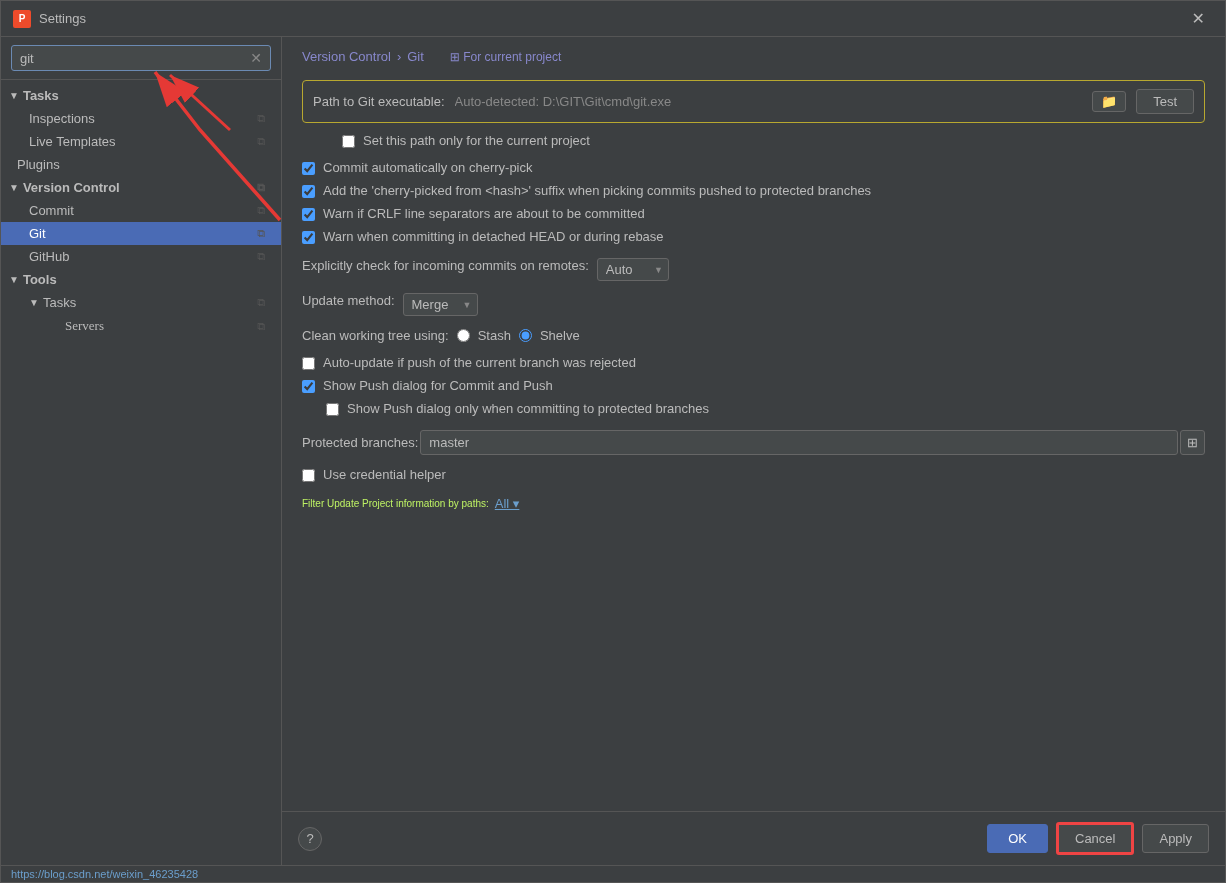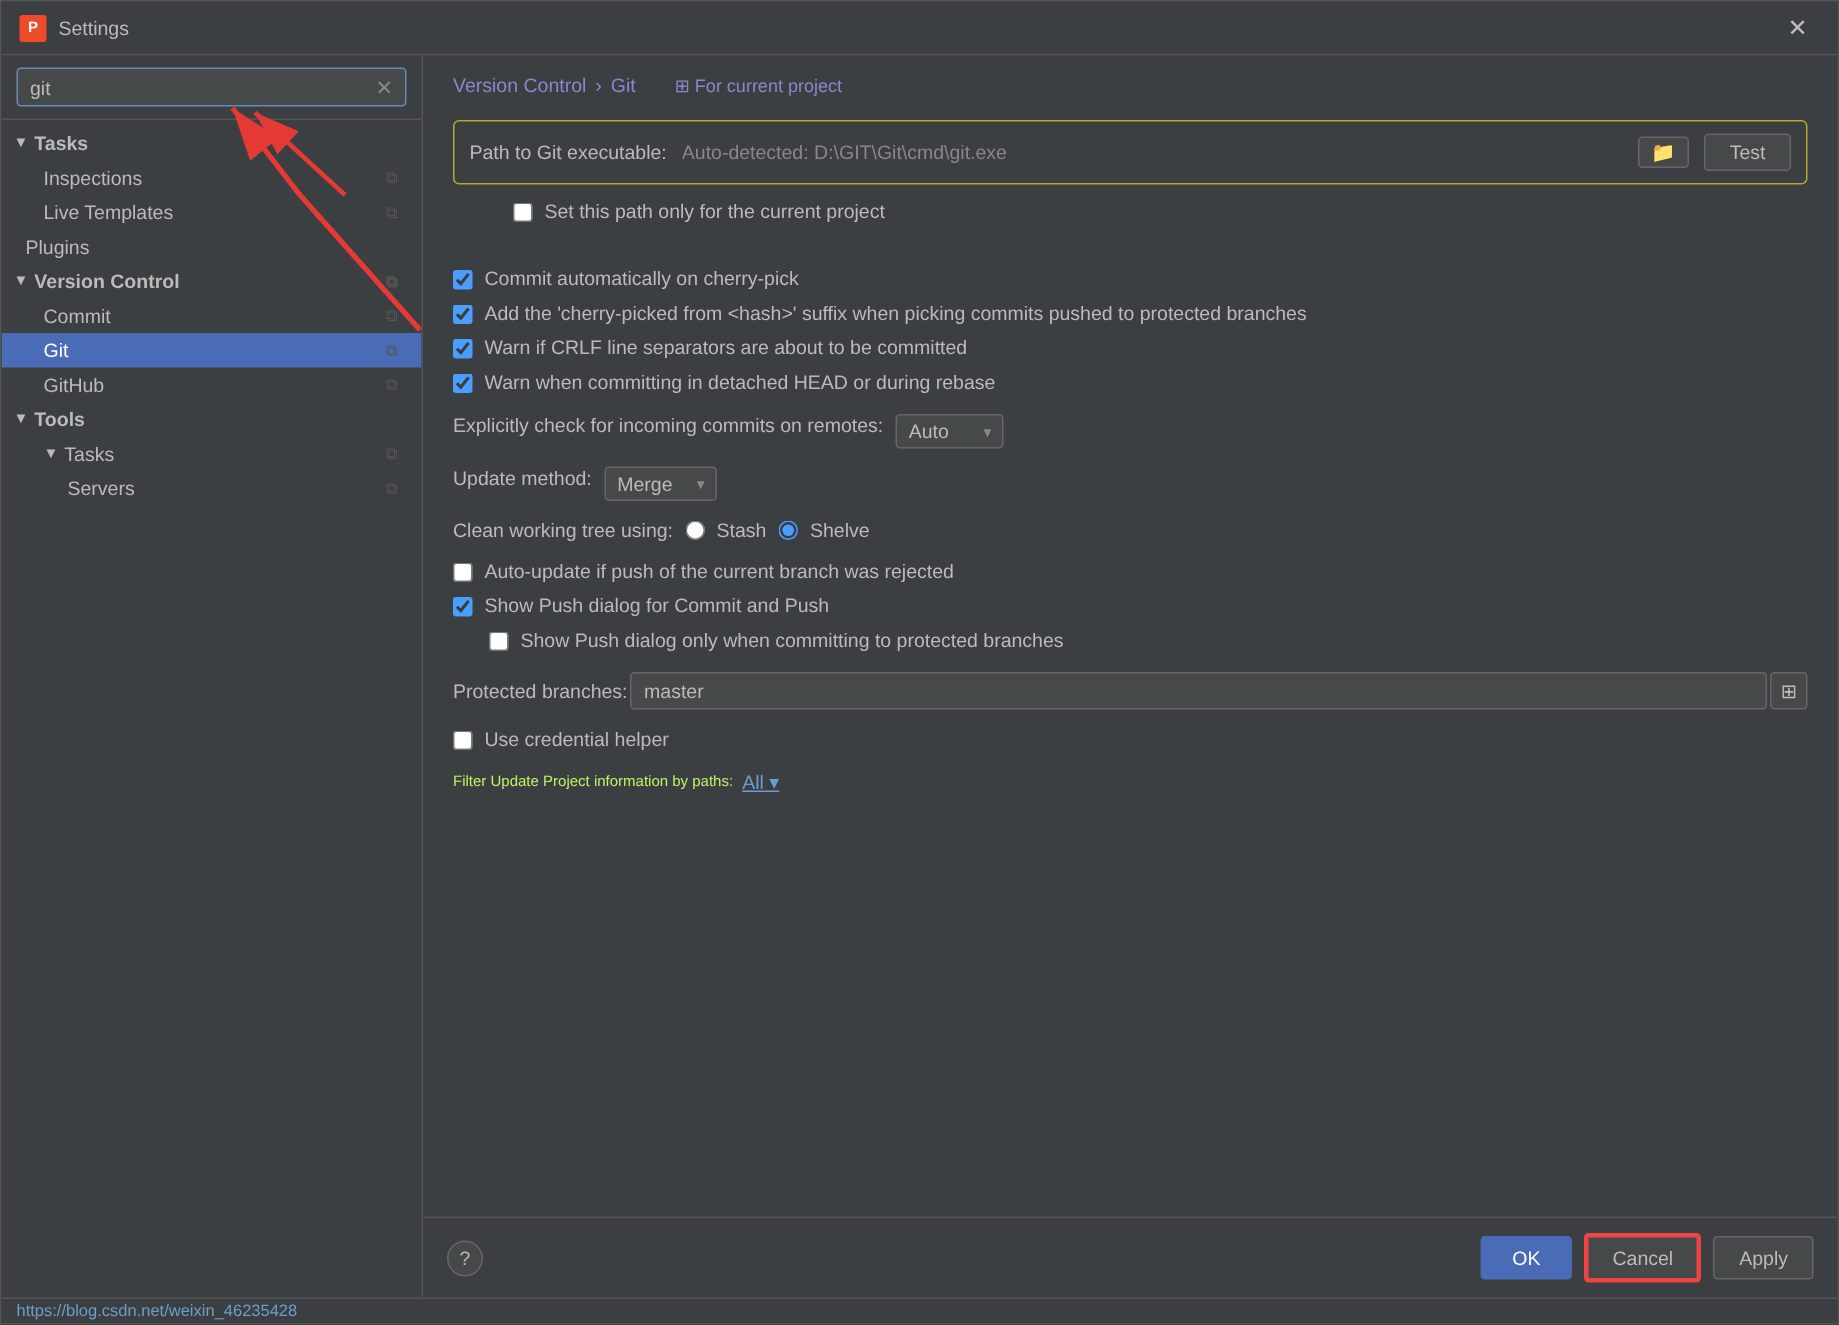--- a/index.html
+++ b/index.html
@@ -112,21 +112,22 @@
     }
     .nav-item.section-header {
       font-weight: bold;
       color: #bbbbbb;
       padding-left: 8px;
     }
     .nav-item.sub-item {
       padding-left: 28px;
     }
     .nav-item.sub-sub-item {
-      padding-left: 44px;
+      padding-left: 64px;
+      font-family: Liberation Serif, serif;
     }
     .nav-arrow {
       margin-right: 4px;
       font-size: 10px;
     }
     .nav-icon-copy {
       margin-left: auto;
       color: #555;
       font-size: 11px;
     }
@@ -456,21 +457,21 @@
 
       <div class="settings-content">
 
         <div class="git-path-row">
           <span class="git-path-label">Path to Git executable:</span>
           <input class="git-path-input" type="text" placeholder="Auto-detected: D:\GIT\Git\cmd\git.exe" value="Auto-detected: D:\GIT\Git\cmd\git.exe" style="">
           <button class="browse-btn">📁</button>
           <button class="test-btn">Test</button>
         </div>
 
-        <div class="checkbox-row" style="margin-bottom:30px;padding-left:40px;">
+        <div class="checkbox-row" style="margin-bottom:12px;padding-left:40px;">
           <input type="checkbox" id="set-path" style="">
           <label for="set-path" class="checkbox-label">Set this path only for the current project</label>
         </div>
 
         <div class="checkbox-row">
           <input type="checkbox" id="cherry-pick" checked="" style="">
           <label for="cherry-pick" class="checkbox-label">Commit automatically on cherry-pick</label>
         </div>
 
         <div class="checkbox-row">

